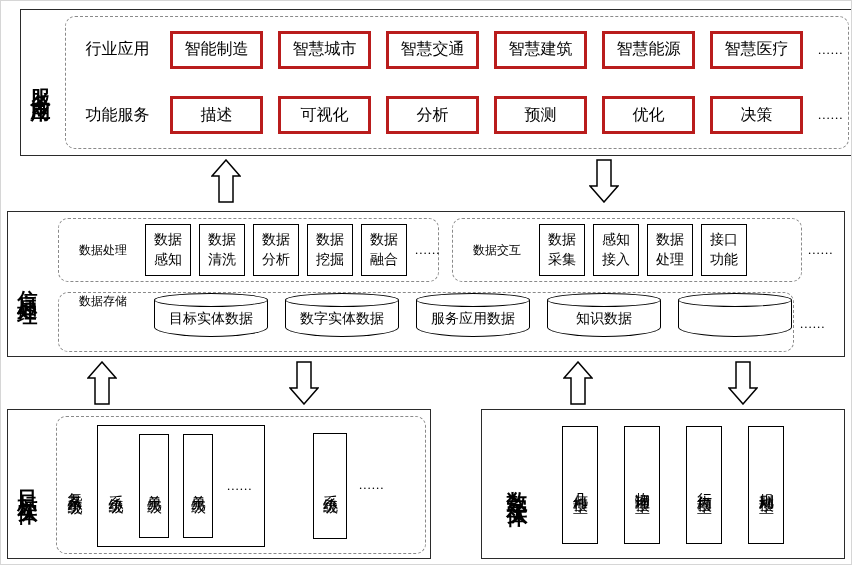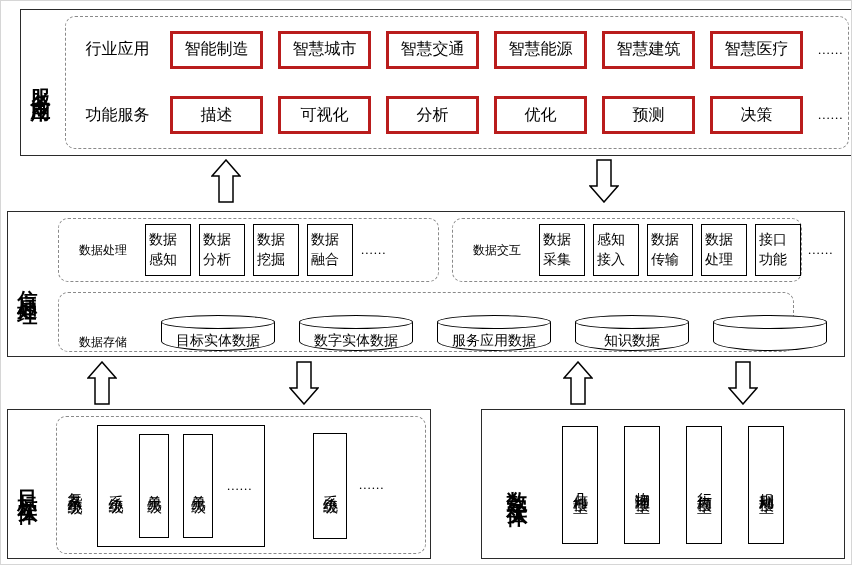--- a/index.html
+++ b/index.html
@@ -20,29 +20,29 @@
   .dash { position:absolute; border:1px dashed #8a8a8a; border-radius:10px; box-sizing:border-box; background:#fff; }
   .top-dash { left:44px; top:6px; right:8px; bottom:6px; display:flex; flex-direction:column; }
   .trow { flex:1; display:flex; align-items:center; padding-left:14px; gap:15px; }
   .rlabel { width:75px; text-align:center; font-size:16px; flex:none; }
   .wbox { width:93px; height:38px; border:3px solid #b91c1c; background:#fff; box-sizing:border-box;
           display:flex; align-items:center; justify-content:center; font-size:16px; flex:none; }
   .more { font-size:13px; letter-spacing:1px; flex:none; white-space:nowrap; }
 
   .dashA { left:50px;  top:6px;  width:381px; height:64px; display:flex; align-items:center; padding-left:10px; gap:8px; }
   .dashB { left:444px; top:6px;  width:350px; height:64px; display:flex; align-items:center; padding-left:10px; gap:8px; }
-  .dashC { left:50px;  top:80px; width:736px; height:60px; display:flex; align-items:flex-end; padding-left:10px; gap:24px; }
+  .dashC { left:50px;  top:80px; width:736px; height:60px; display:flex; align-items:flex-start; padding-left:10px; gap:17px; }
   .rlabel2 { width:68px; text-align:center; font-size:12px; flex:none; }
   .sbox { width:46px; height:52px; border:1px solid #000; background:#fff; box-sizing:border-box; padding:0 3px;
-          display:flex; align-items:center; justify-content:center; 
+          display:flex; align-items:center; justify-content:center; text-align:center;
           font-size:14px; line-height:1.45; word-break:break-all; flex:none; }
   .more-b { position:absolute; left:800px; top:30px; }
   .more-c { position:absolute; left:792px; top:104px; }
 
-  .cyl { position:relative; width:114px; height:36px; flex:none; }
+  .cyl { position:relative; width:114px; height:44px; flex:none; }
   .cyl-top  { position:absolute; left:0; right:0; top:0; height:14px; border:1px solid #000;
               border-radius:50%; background:#fff; box-sizing:border-box; z-index:2; }
   .cyl-body { position:absolute; left:0; right:0; top:7px; bottom:0; border:1px solid #000; border-top:none;
               border-radius:0 0 57px 57px / 0 0 10px 10px; background:#fff; box-sizing:border-box; z-index:1; }
   .cyl-text { position:absolute; left:0; right:0; top:17px; text-align:center; font-size:14px; z-index:3; }
 
   .dashT { left:48px; top:6px; width:370px; height:138px; }
   .complex-label { position:absolute; left:8px; top:50%; transform:translateY(-50%);
                    writing-mode:vertical-rl; text-orientation:upright; font-size:15px; letter-spacing:2px; }
   .bigbox { position:absolute; left:40px; top:8px; width:168px; height:122px; border:1px solid #000;
@@ -69,32 +69,32 @@
 <div class="canvas">
 
   <div class="sec sec-top">
     <div class="vlabel">服务应用</div>
     <div class="dash top-dash">
       <div class="trow">
         <div class="rlabel">行业应用</div>
         <div class="wbox">智能制造</div>
         <div class="wbox">智慧城市</div>
         <div class="wbox">智慧交通</div>
+        <div class="wbox">智慧建筑</div>
         <div class="wbox">智慧能源</div>
-        <div class="wbox">智慧建筑</div>
         <div class="wbox">智慧医疗</div>
         <div class="more">......</div>
       </div>
       <div class="trow">
         <div class="rlabel">功能服务</div>
         <div class="wbox">描述</div>
         <div class="wbox">可视化</div>
         <div class="wbox">分析</div>
+        <div class="wbox">预测</div>
         <div class="wbox">优化</div>
-        <div class="wbox">预测</div>
         <div class="wbox">决策</div>
         <div class="more">......</div>
       </div>
     </div>
   </div>
 
   <div class="arrow a1">
     <svg width="30" height="44" viewBox="0 0 30 44">
         <polygon points="15,1 29,17 22,17 22,43 8,43 8,17 1,17" fill="#fff" stroke="#000" stroke-width="1.5"></polygon>
       </svg>
@@ -104,31 +104,31 @@
         <polygon points="15,43 1,27 8,27 8,1 22,1 22,27 29,27" fill="#fff" stroke="#000" stroke-width="1.5"></polygon>
       </svg>
   </div>
 
   <div class="sec sec-mid">
     <div class="vlabel">信息处理</div>
 
     <div class="dash dashA">
       <div class="rlabel2">数据处理</div>
       <div class="sbox">数据感知</div>
+      <div class="sbox">数据清洗</div>
       <div class="sbox">数据分析</div>
       <div class="sbox">数据挖掘</div>
       <div class="sbox">数据融合</div>
       <div class="more">......</div>
     </div>
 
     <div class="dash dashB">
       <div class="rlabel2">数据交互</div>
       <div class="sbox">数据采集</div>
       <div class="sbox">感知接入</div>
-      <div class="sbox">数据传输</div>
       <div class="sbox">数据处理</div>
       <div class="sbox">接口功能</div>
     </div>
     <div class="more more-b">......</div>
 
     <div class="dash dashC">
       <div class="rlabel2">数据存储</div>
       <div class="cyl">
         <div class="cyl-top"></div>
         <div class="cyl-body"></div>

